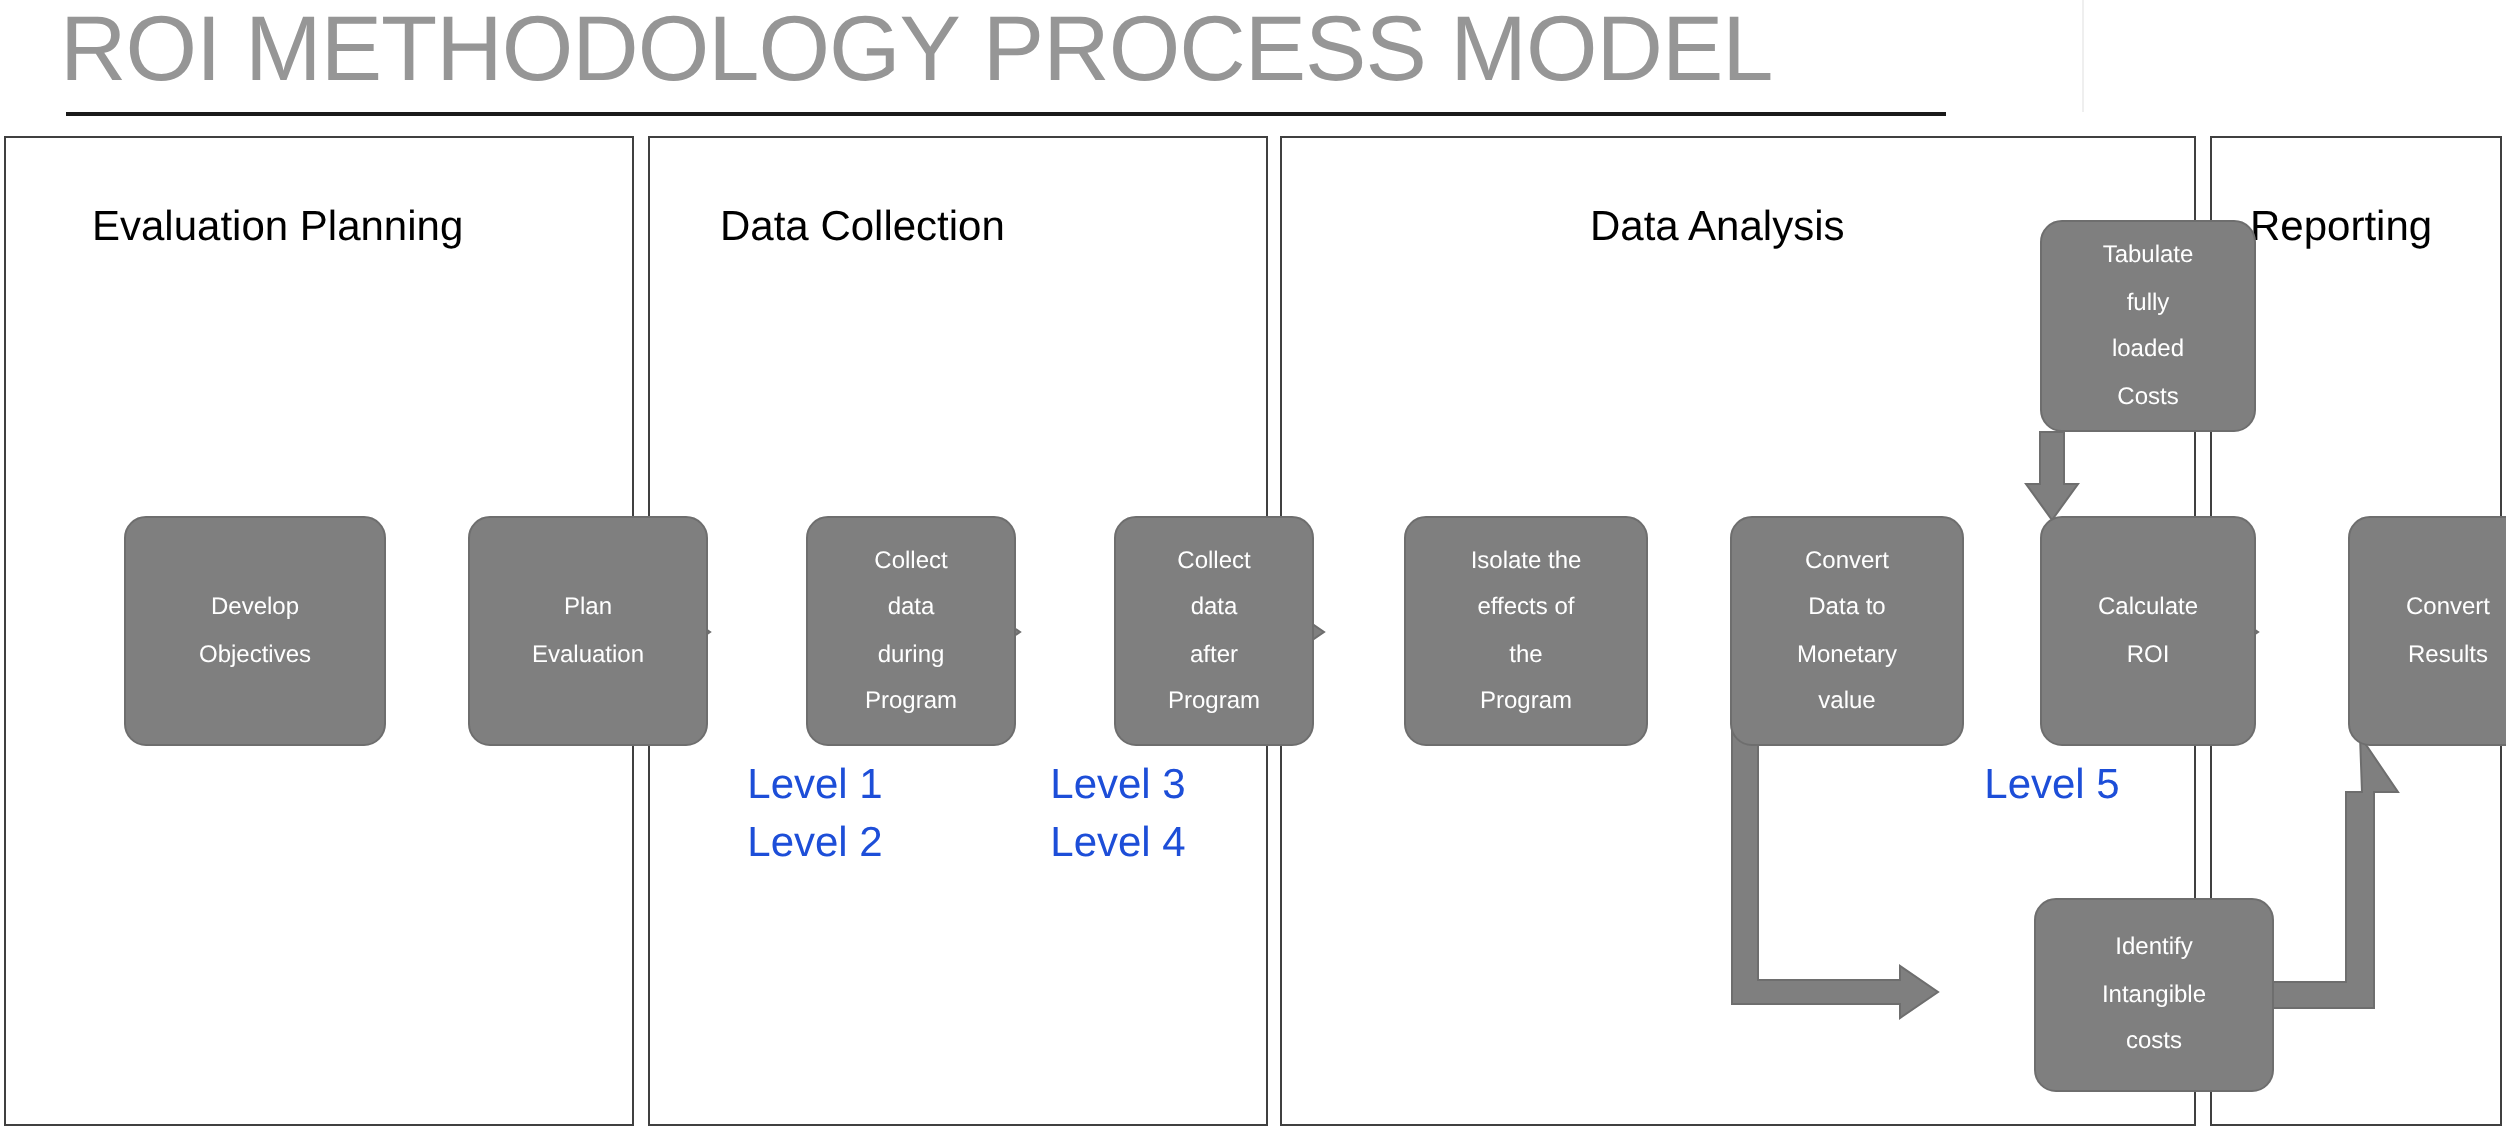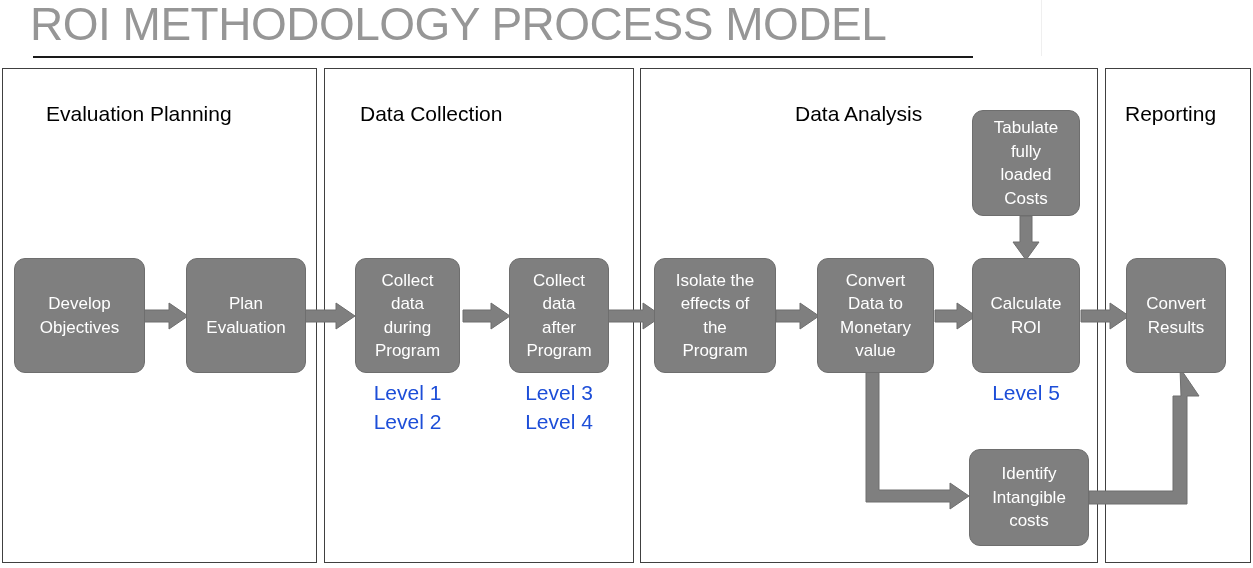--- a/index.html
+++ b/index.html
@@ -68,27 +68,28 @@
   }
 
   
   .pbox {
     position: absolute;
     box-sizing: border-box;
     background: #7f7f7f;
     border: 1px solid #6e6e6e;
     border-radius: 11px;
     color: #ffffff;
-    font-size: 17px;
+    font-size: 12px;
     line-height: 23.5px;
     display: flex;
     align-items: center;
     justify-content: center;
     text-align: center;
     padding: 0 4px;
+    margin-left: 48px;
   }
   .pbox span { display: block; width: 100%; }
 
   
   .level {
     position: absolute;
     color: #1d4ed8;
     font-size: 21px;
     line-height: 29px;
     white-space: nowrap;

